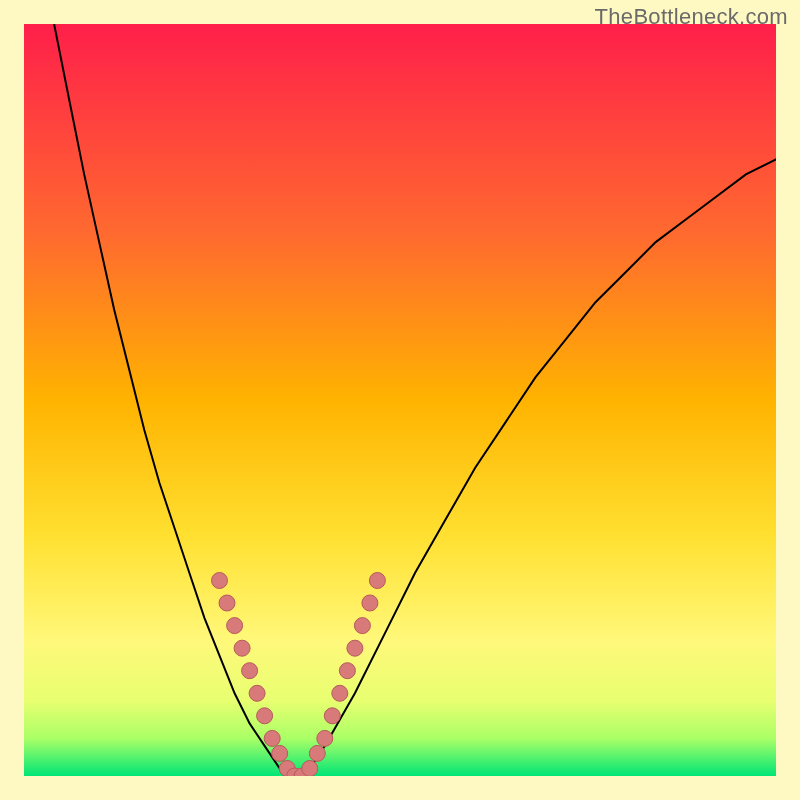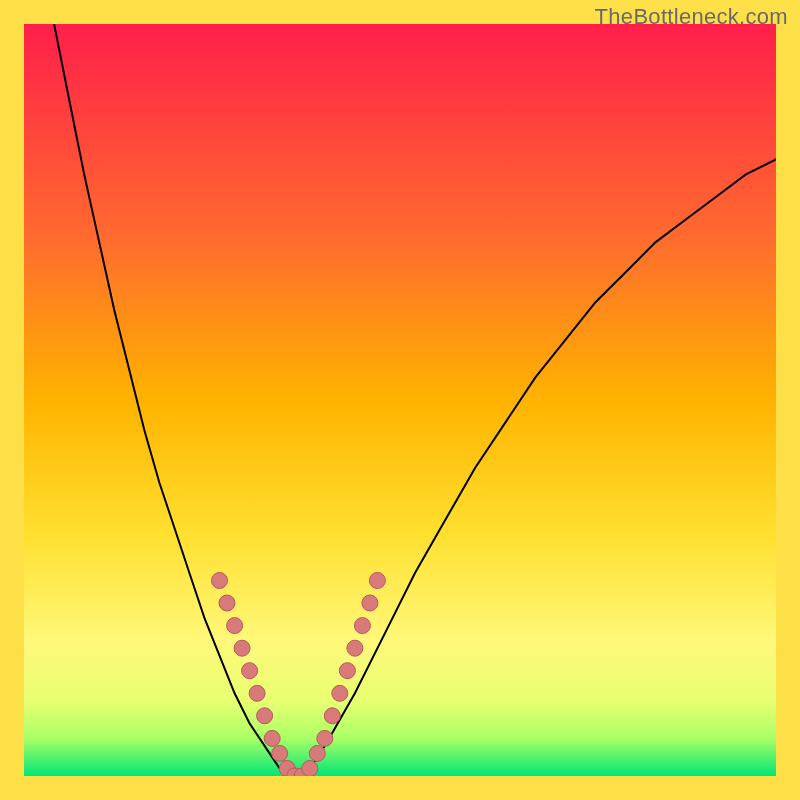--- a/index.html
+++ b/index.html
@@ -10,21 +10,21 @@
     background: #000;
     overflow: hidden;
     font-family: Arial, Helvetica, sans-serif;
   }
   .frame {
     position: absolute;
     left: 0;
     top: 0;
     width: 800px;
     height: 800px;
-    background: #fde047;
+    background: #fef9c3;
     text-align: center;
   }
   .plot-area {
     position: absolute;
     left: 24px;
     top: 24px;
     width: 752px;
     height: 752px;
   }
   .plot-area svg {

